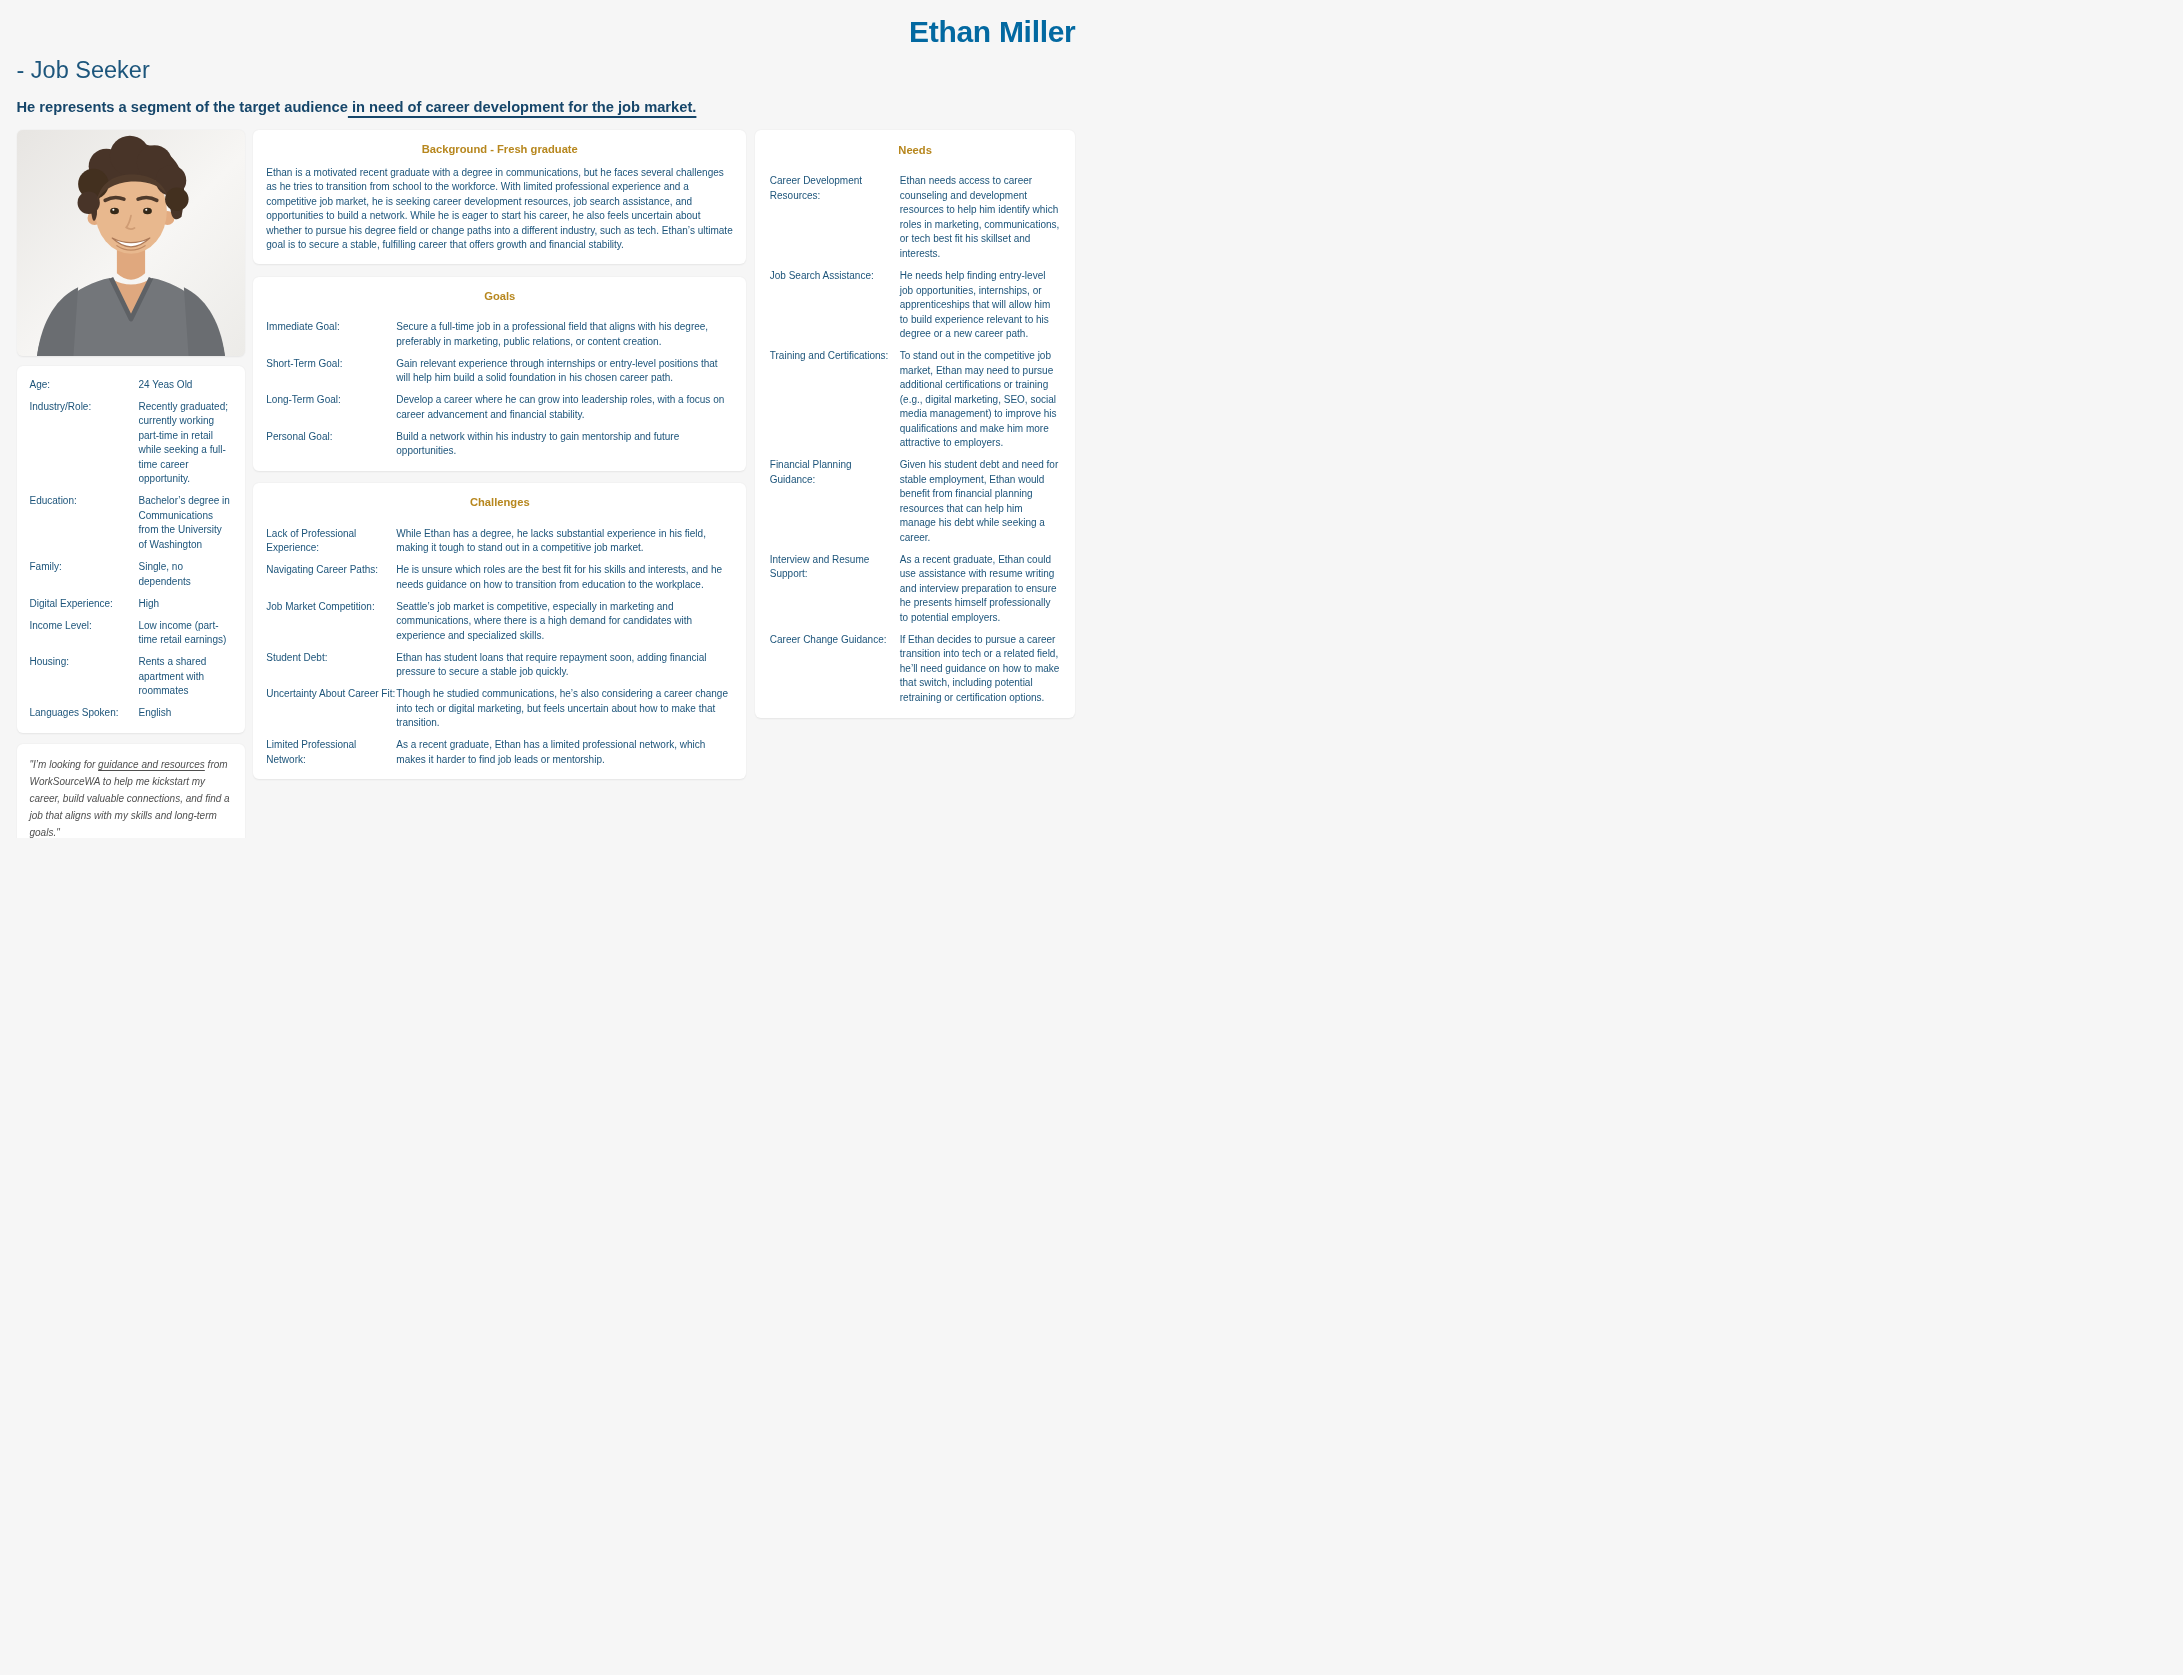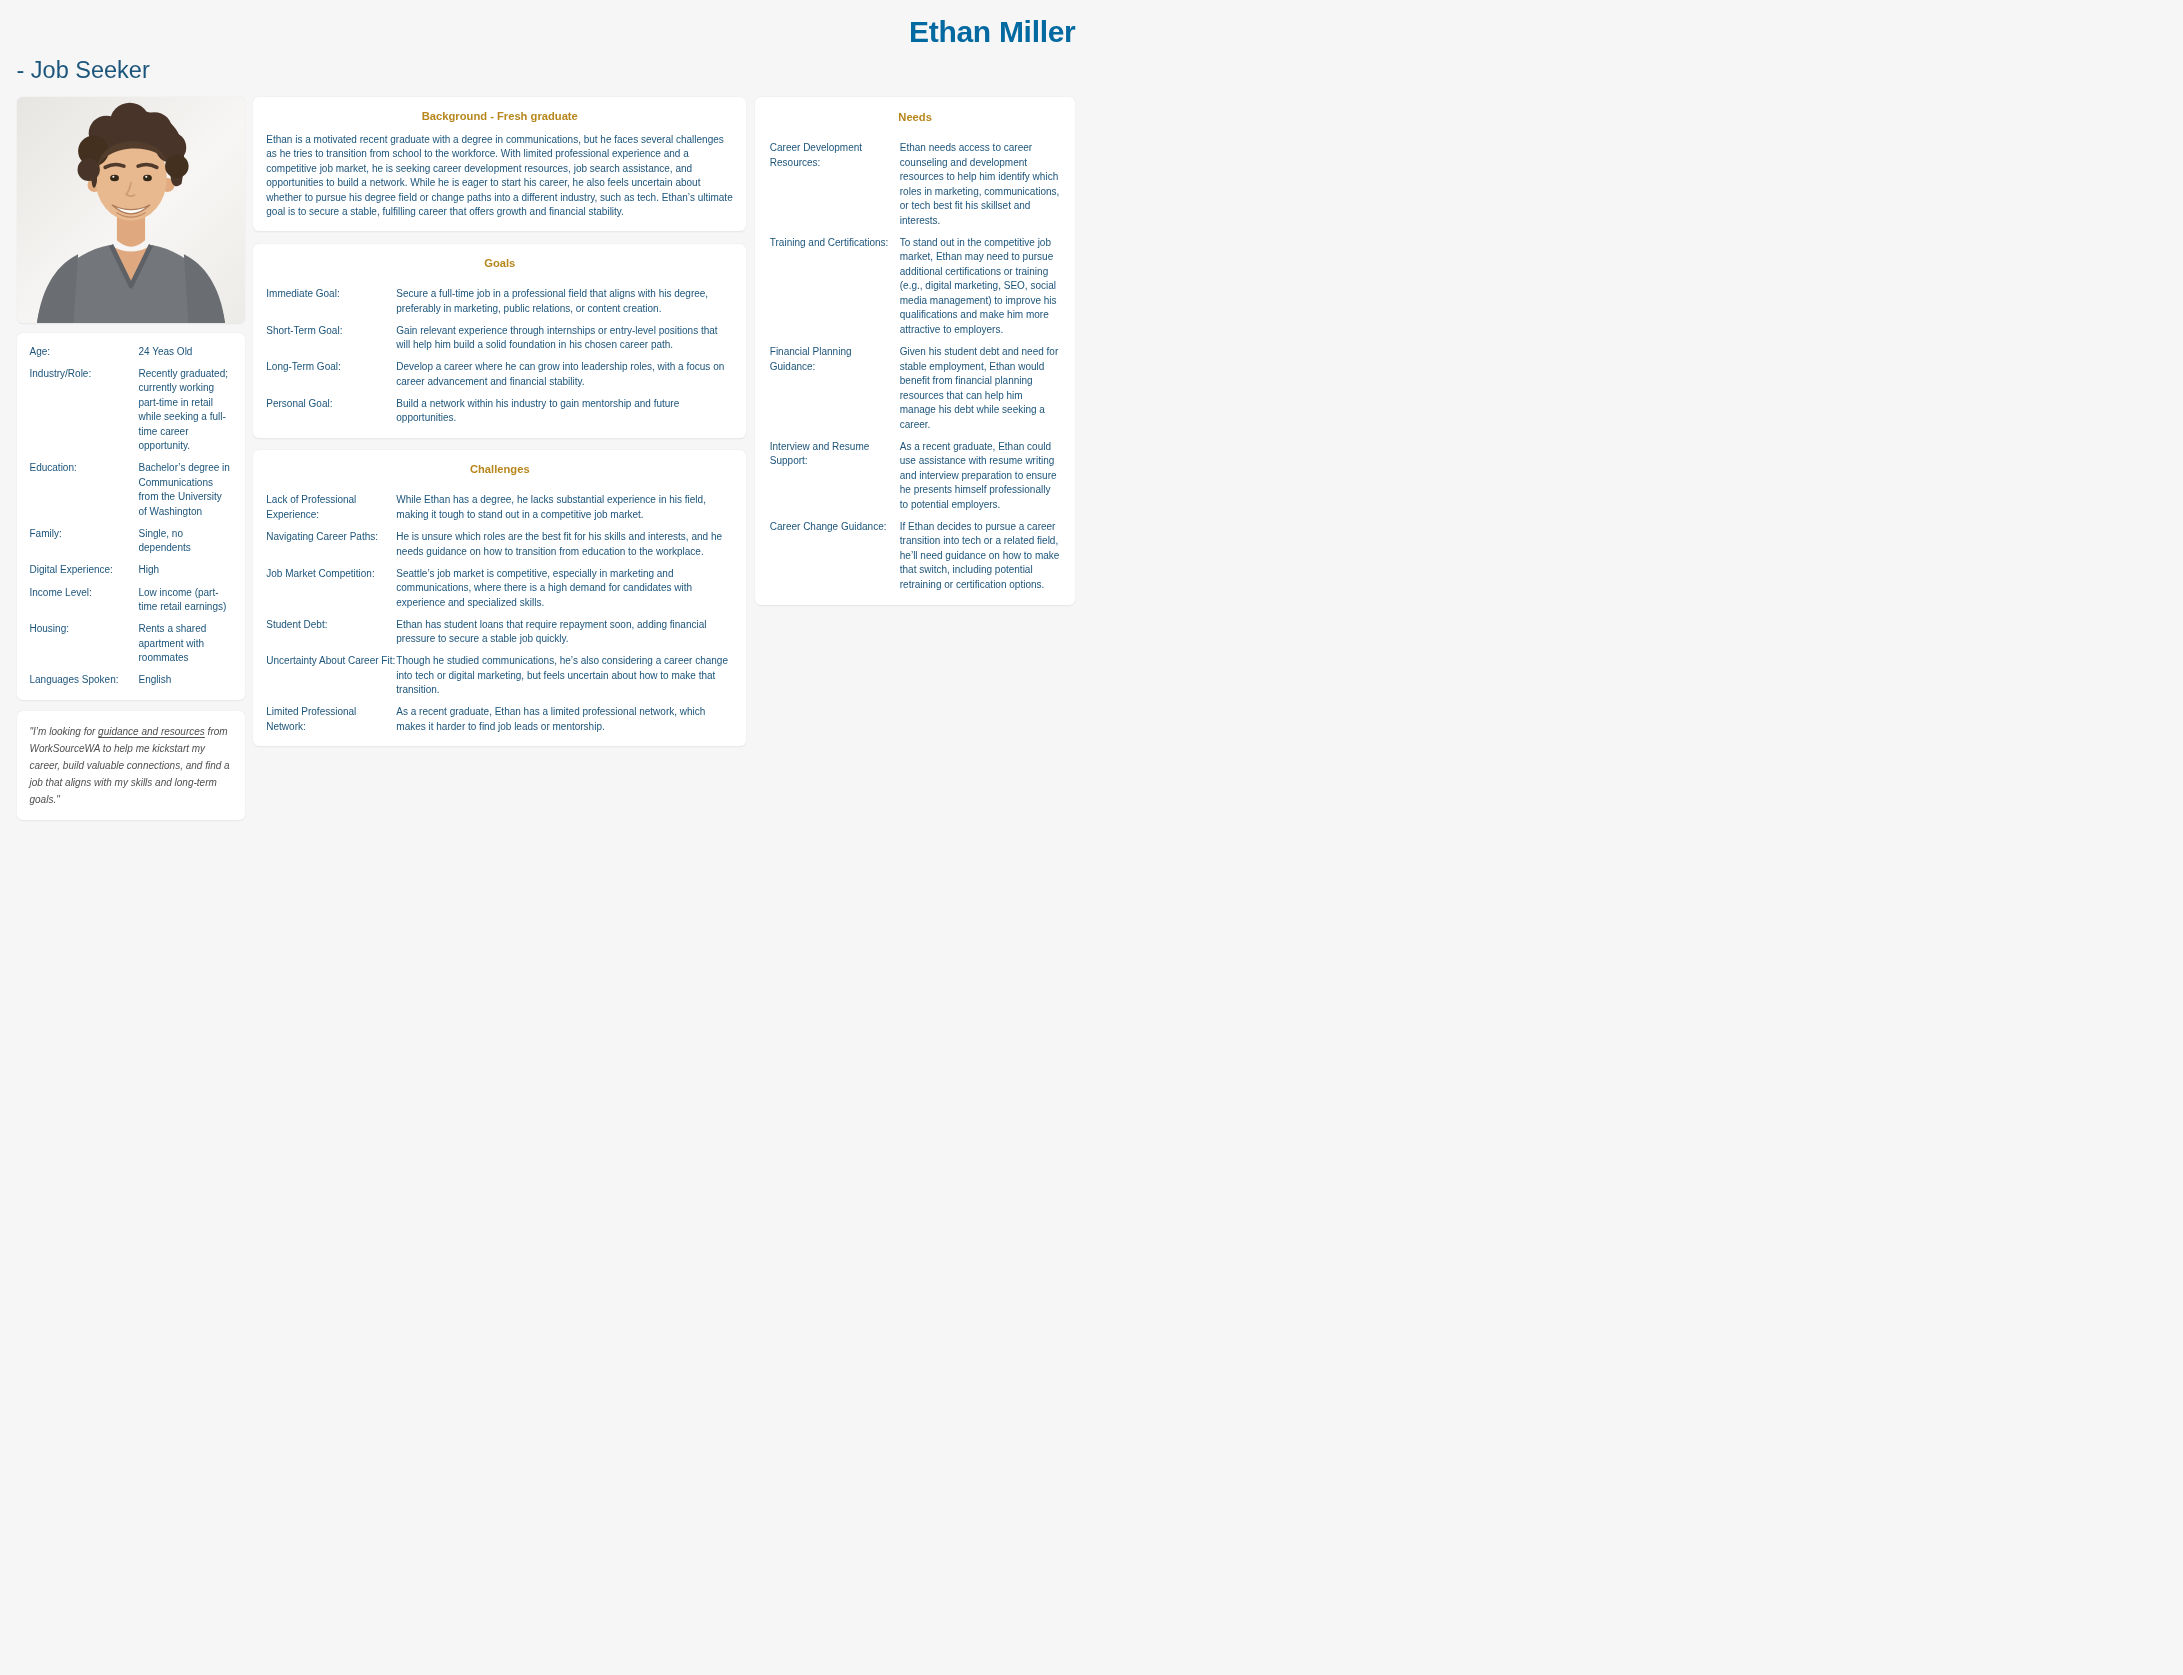--- a/index.html
+++ b/index.html
@@ -72,20 +72,21 @@
   .col2 .card:last-child{margin-bottom:0;}
   .bg-card p{line-height:1.45;}
   .needs{--lbl:130px;padding:13px 14.7px;}
 </style>
 </head>
 <body>
 
 <header>
   <h1 class="name">Ethan Miller</h1>
   <div class="role">- Job Seeker</div>
+  <p class="intro"><span>He represents a segment of the target audience</span><span class="u"> in need of career development for the job market.</span></p>
 </header>
 
 <div class="grid">
 
   <div class="col col1">
     <div class="photo">
       <svg viewBox="0 0 388 385" preserveAspectRatio="xMidYMid slice">
         <defs>
           <linearGradient id="pbg" x1="0" y1="0" x2="1" y2="1">
             <stop offset="0" stop-color="#e7e5e2"></stop>
@@ -250,20 +251,24 @@
 
   <div class="col col3">
     <div class="card kv needs">
       <h3>Needs</h3>
 
         <div class="kv-row">
           <div>Career Development Resources:</div>
           <div>Ethan needs access to career counseling and development resources to help him identify which roles in marketing, communications, or tech best fit his skillset and interests.</div>
         </div>
 
+        <div class="kv-row">
+          <div>Job Search Assistance:</div>
+          <div>He needs help finding entry-level job opportunities, internships, or apprenticeships that will allow him to build experience relevant to his degree or a new career path.</div>
+        </div>
 
 
         <div class="kv-row">
           <div>Training and Certifications:</div>
           <div>To stand out in the competitive job market, Ethan may need to pursue additional certifications or training (e.g., digital marketing, SEO, social media management) to improve his qualifications and make him more attractive to employers.</div>
         </div>
 
         <div class="kv-row">
           <div>Financial Planning Guidance:</div>
           <div>Given his student debt and need for stable employment, Ethan would benefit from financial planning resources that can help him manage his debt while seeking a career.</div>

